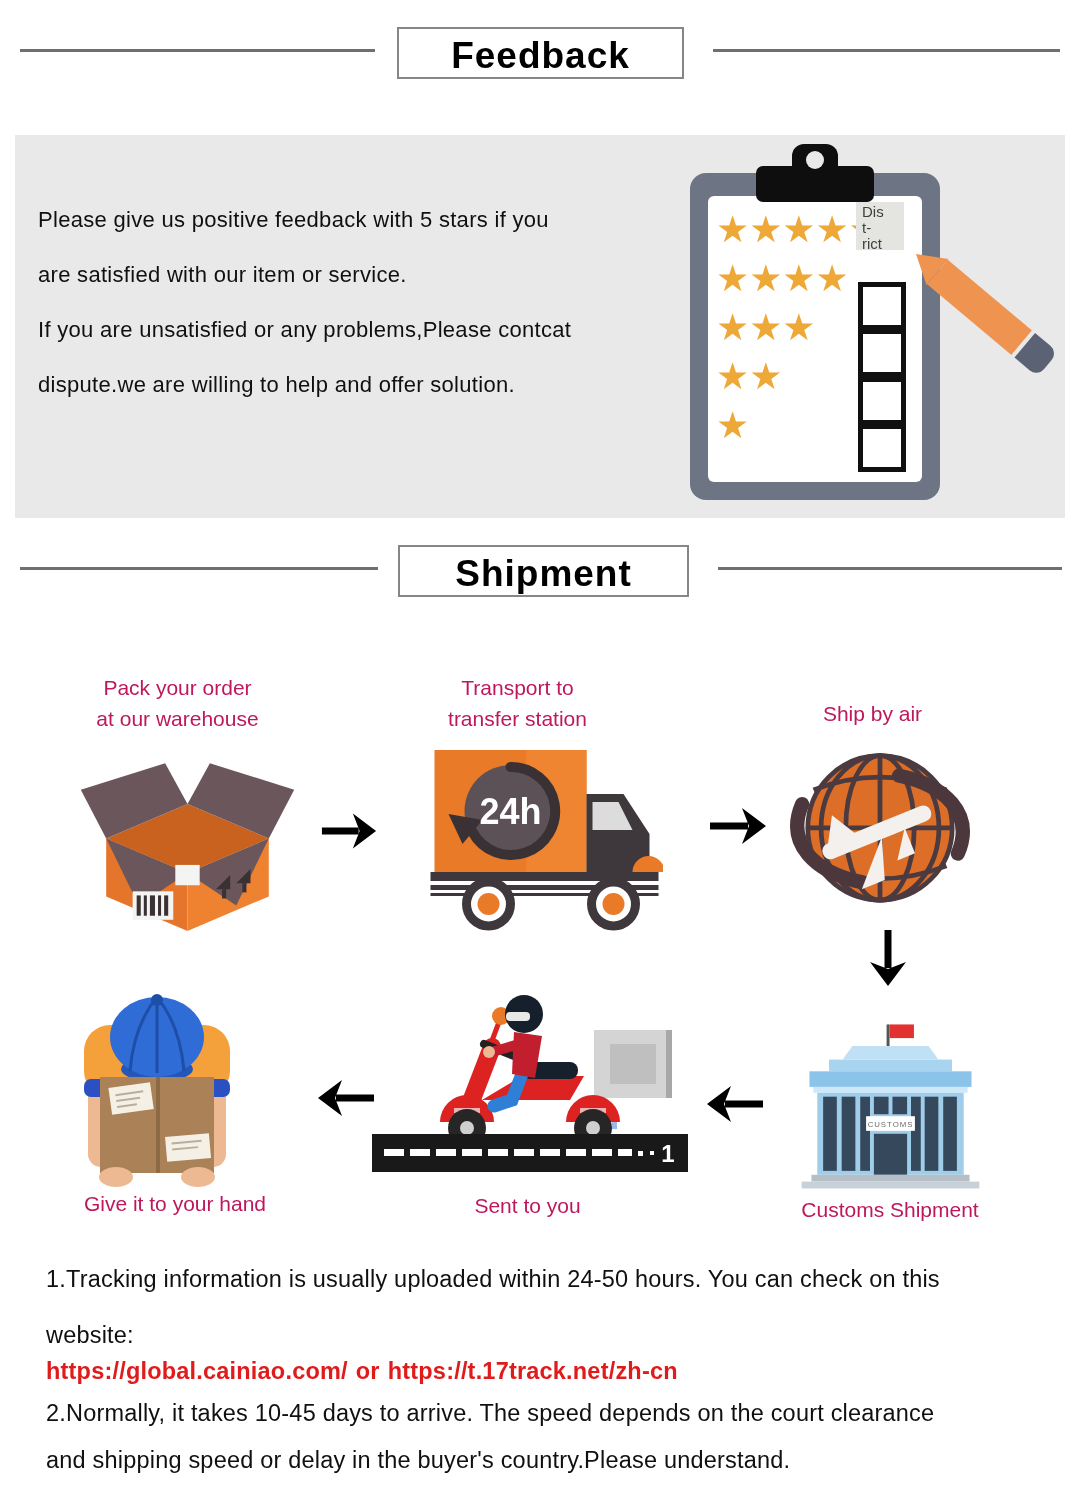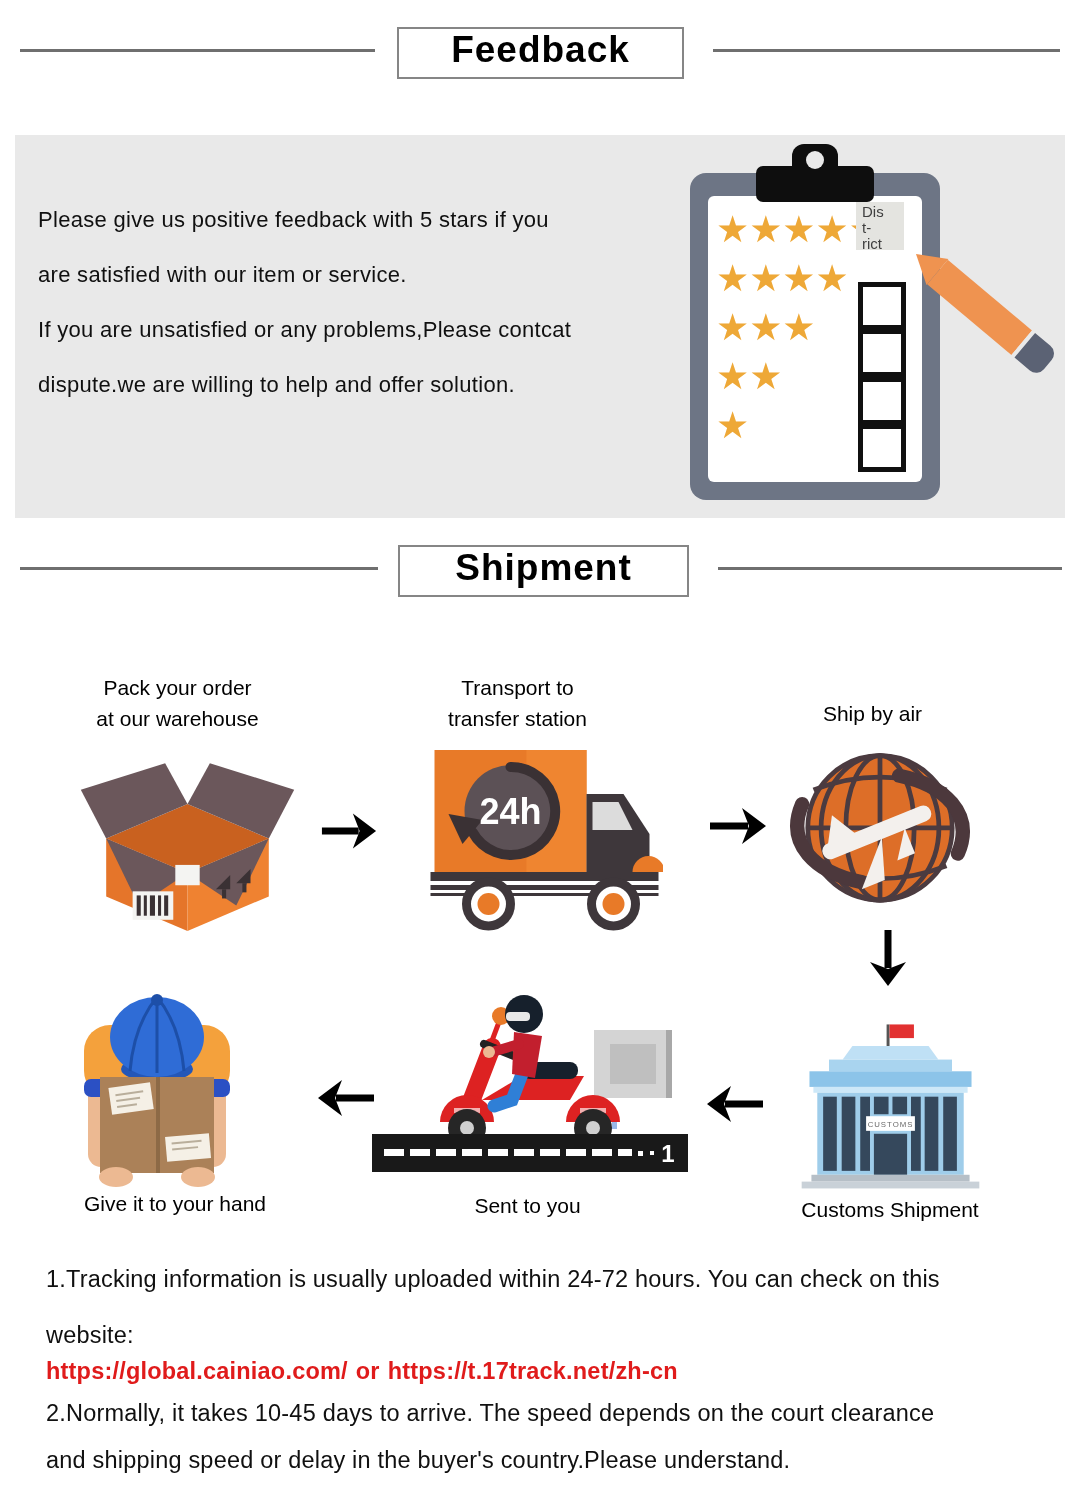--- a/index.html
+++ b/index.html
@@ -5,21 +5,21 @@
   html,body{margin:0;padding:0;background:#ffffff;}
   .canvas{
     position:relative;width:1080px;height:1500px;background:#ffffff;
     font-family:"Liberation Sans", sans-serif;color:#111;overflow:hidden;
   }
 
   
   .hline{position:absolute;height:3px;background:#6f6f6f;}
   .title-box{
     position:absolute;border:2px solid #868686;background:#fff;
-    display:flex;align-items:flex-start;justify-content:center;
+    display:flex;align-items:flex-end;justify-content:center;
     font-size:37px;font-weight:700;letter-spacing:1px;color:#000;
   }
 
   
   .panel{position:absolute;left:15px;top:135px;width:1050px;height:383px;background:#e9e9e9;}
   .fb-text{position:absolute;left:38px;top:192px;width:640px;font-size:22px;line-height:55px;color:#101010;letter-spacing:.3px;}
 
   
   .cb-frame{position:absolute;left:690px;top:173px;width:250px;height:327px;background:#6d7585;border-radius:16px;}
   .cb-paper{position:absolute;left:708px;top:196px;width:214px;height:286px;background:#ffffff;border-radius:6px;}
@@ -33,21 +33,21 @@
     font-size:15px;line-height:16px;color:#3f3f3f;white-space:pre-line;padding:2px 0 0 6px;box-sizing:border-box;
   }
   .checkbox{position:absolute;left:858px;width:38px;height:38px;border:5px solid #101010;background:#fff;}
   .pencil{position:absolute;left:916px;top:236px;width:176px;height:36px;transform:rotate(40deg);transform-origin:0 50%;display:flex;align-items:center;}
   .pencil .tip{width:0;height:0;border-right:28px solid #ef9350;border-top:17px solid transparent;border-bottom:17px solid transparent;}
   .pencil .body{width:110px;height:32px;background:#ef9350;}
   .pencil .band{width:4px;height:32px;background:#e9e9e9;}
   .pencil .cap{width:30px;height:32px;background:#5b6274;border-radius:0 10px 10px 0;}
 
   
-  .step-label{position:absolute;text-align:center;font-size:21px;line-height:31px;color:#000000;white-space:pre-line;}
+  .step-label{position:absolute;text-align:center;font-size:21px;line-height:31px;color:#be185d;white-space:pre-line;}
   .icon{position:absolute;}
   svg{display:block;}
 
   
   .note-line{position:absolute;left:46px;width:1000px;font-size:23.5px;color:#101010;letter-spacing:.2px;white-space:nowrap;}
   .note-1{top:1266px;}
   .note-2{top:1322px;}
   .note-links{top:1358px;color:#e01b1b;font-weight:700;}
   .note-3{top:1400px;}
   .note-4{top:1447px;}
@@ -305,21 +305,21 @@
       <text x="105" y="111" font-size="8" letter-spacing="1" fill="#6a6a6a" text-anchor="middle">CUSTOMS</text>
       <rect x="24" y="160" width="162" height="7" fill="#b6bfc7"></rect>
       <rect x="14" y="167" width="182" height="7" fill="#c9d1d8"></rect>
     </svg>
   </div>
 
   <div class="step-label" style="left:70px;top:1188px;width:210px;">Give it to your hand</div>
   <div class="step-label" style="left:425px;top:1190px;width:205px;">Sent to you</div>
   <div class="step-label" style="left:785px;top:1194px;width:210px;">Customs Shipment</div>
 
-  <div class="note-line note-1">1.Tracking information is usually uploaded within 24-72 hours. You can check on this</div>
+  <div class="note-line note-1">1.Tracking information is usually uploaded within 24-50 hours. You can check on this</div>
   <div class="note-line note-2">website:</div>
   <div class="note-line note-links">
     <a href="#">https://global.cainiao.com/</a><span class="sep">or</span><a href="#">https://t.17track.net/zh-cn</a>
   </div>
   <div class="note-line note-3">2.Normally, it takes 10-45 days to arrive. The speed depends on the court clearance</div>
   <div class="note-line note-4">and shipping speed or delay in the buyer's country.Please understand.</div>
 
 </div>
 
 </body></html>

